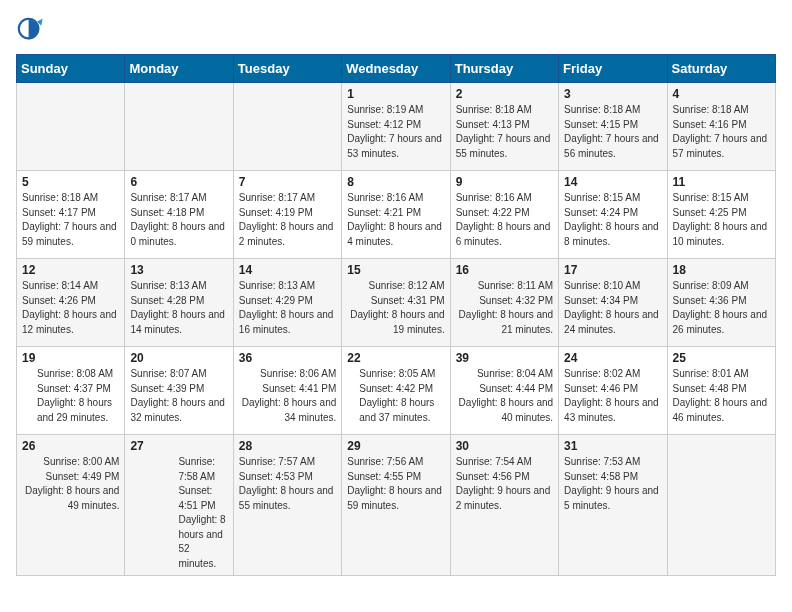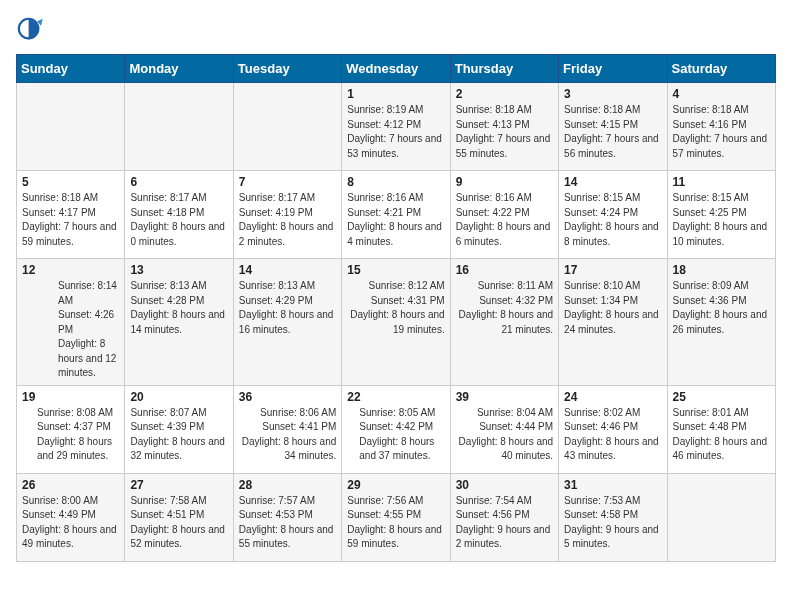--- a/index.html
+++ b/index.html
@@ -195,21 +195,21 @@
         <td>
           <span class="day-num">11</span>
           <div class="cell-info" style="white-space: pre-line;">Sunrise: 8:15 AM
 Sunset: 4:25 PM
 Daylight: 8 hours and 10 minutes.</div>
         </td>
       </tr>
       <tr>
         <td>
           <span class="day-num">12</span>
-          <div class="cell-info" style="white-space: pre-line; margin-left: 36px;">Sunrise: 8:14 AM
+          <div class="cell-info" style="white-space: pre-line;">Sunrise: 8:14 AM
 Sunset: 4:26 PM
 Daylight: 8 hours and 12 minutes.</div>
         </td>
         <td>
           <span class="day-num">13</span>
           <div class="cell-info" style="white-space: pre-line;">Sunrise: 8:13 AM
 Sunset: 4:28 PM
 Daylight: 8 hours and 14 minutes.</div>
         </td>
         <td>
@@ -226,21 +226,21 @@
         </td>
         <td>
           <span class="day-num">16</span>
           <div class="cell-info" style="white-space: pre-line; text-align: right;">Sunrise: 8:11 AM
 Sunset: 4:32 PM
 Daylight: 8 hours and 21 minutes.</div>
         </td>
         <td>
           <span class="day-num">17</span>
           <div class="cell-info" style="white-space: pre-line;">Sunrise: 8:10 AM
-Sunset: 1:34 PM
+Sunset: 4:34 PM
 Daylight: 8 hours and 24 minutes.</div>
         </td>
         <td>
           <span class="day-num">18</span>
           <div class="cell-info" style="white-space: pre-line;">Sunrise: 8:09 AM
 Sunset: 4:36 PM
 Daylight: 8 hours and 26 minutes.</div>
         </td>
       </tr>
       <tr>
@@ -283,27 +283,27 @@
         <td>
           <span class="day-num">25</span>
           <div class="cell-info" style="white-space: pre-line;">Sunrise: 8:01 AM
 Sunset: 4:48 PM
 Daylight: 8 hours and 46 minutes.</div>
         </td>
       </tr>
       <tr>
         <td>
           <span class="day-num">26</span>
-          <div class="cell-info" style="white-space: pre-line;">Sunrise: 8:00 AM
+          <div class="cell-info" style="white-space: pre-line; text-align: right;">Sunrise: 8:00 AM
 Sunset: 4:49 PM
 Daylight: 8 hours and 49 minutes.</div>
         </td>
         <td>
           <span class="day-num">27</span>
-          <div class="cell-info" style="white-space: pre-line;">Sunrise: 7:58 AM
+          <div class="cell-info" style="white-space: pre-line; margin-left: 48px;">Sunrise: 7:58 AM
 Sunset: 4:51 PM
 Daylight: 8 hours and 52 minutes.</div>
         </td>
         <td>
           <span class="day-num">28</span>
           <div class="cell-info" style="white-space: pre-line;">Sunrise: 7:57 AM
 Sunset: 4:53 PM
 Daylight: 8 hours and 55 minutes.</div>
         </td>
         <td>

